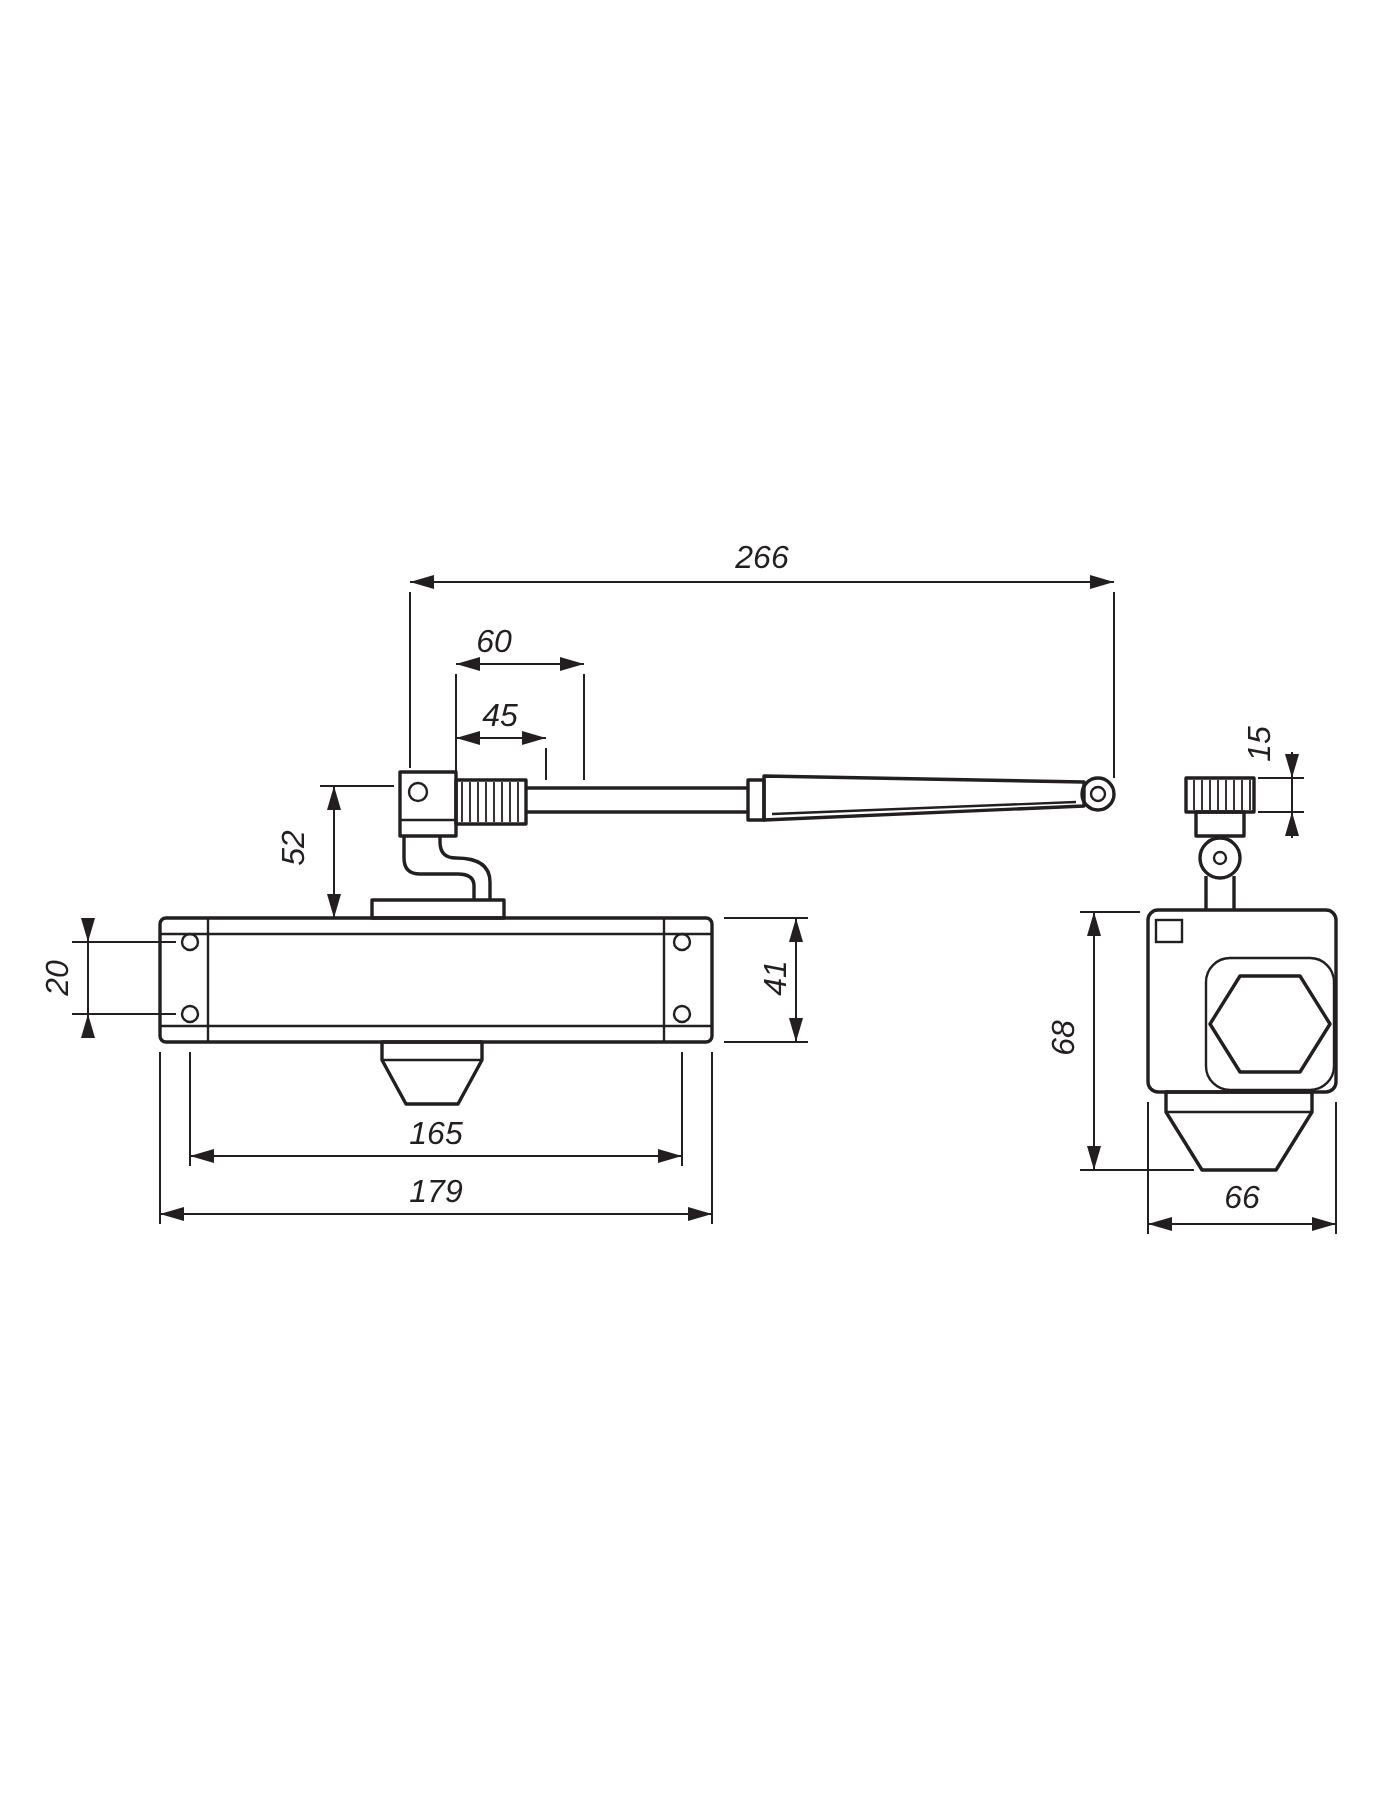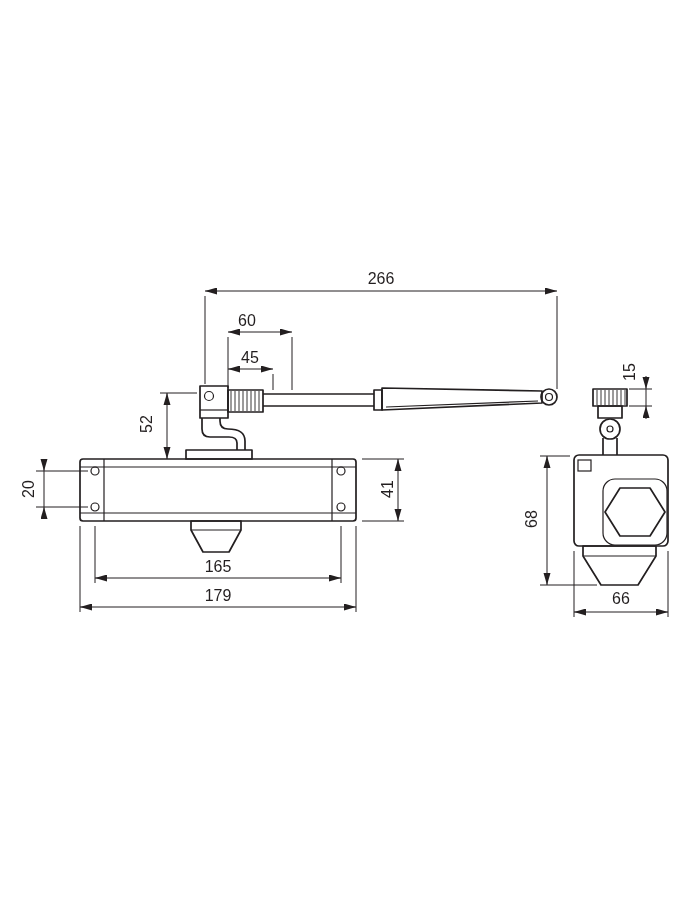--- a/index.html
+++ b/index.html
@@ -3,20 +3,21 @@
 <meta charset="utf-8">
 <style>
   :root { --ink: #231f20; --bg: #ffffff; }
   html, body { margin: 0; padding: 0; background: var(--bg, #fff); }
   .canvas {
     position: relative;
     width: 700px;
     height: 905px;
     background: var(--bg, #fff);
     font-family: "Liberation Sans", sans-serif;
+    font-style: italic;
   }
   svg { color: var(--ink, #231f20); display: block; }
   .obj   { fill: none; stroke: currentColor; stroke-width: 1.7; stroke-linejoin: round; }
   .det   { fill: none; stroke: currentColor; stroke-width: 1.2; }
   .hatch { fill: none; stroke: currentColor; stroke-width: 0.9; }
   .dim   { fill: none; stroke: currentColor; stroke-width: 1; }
   .ext   { fill: none; stroke: currentColor; stroke-width: 1; }
   .dimtxt {
     fill: currentColor;
     font-family: "Liberation Sans", sans-serif;

